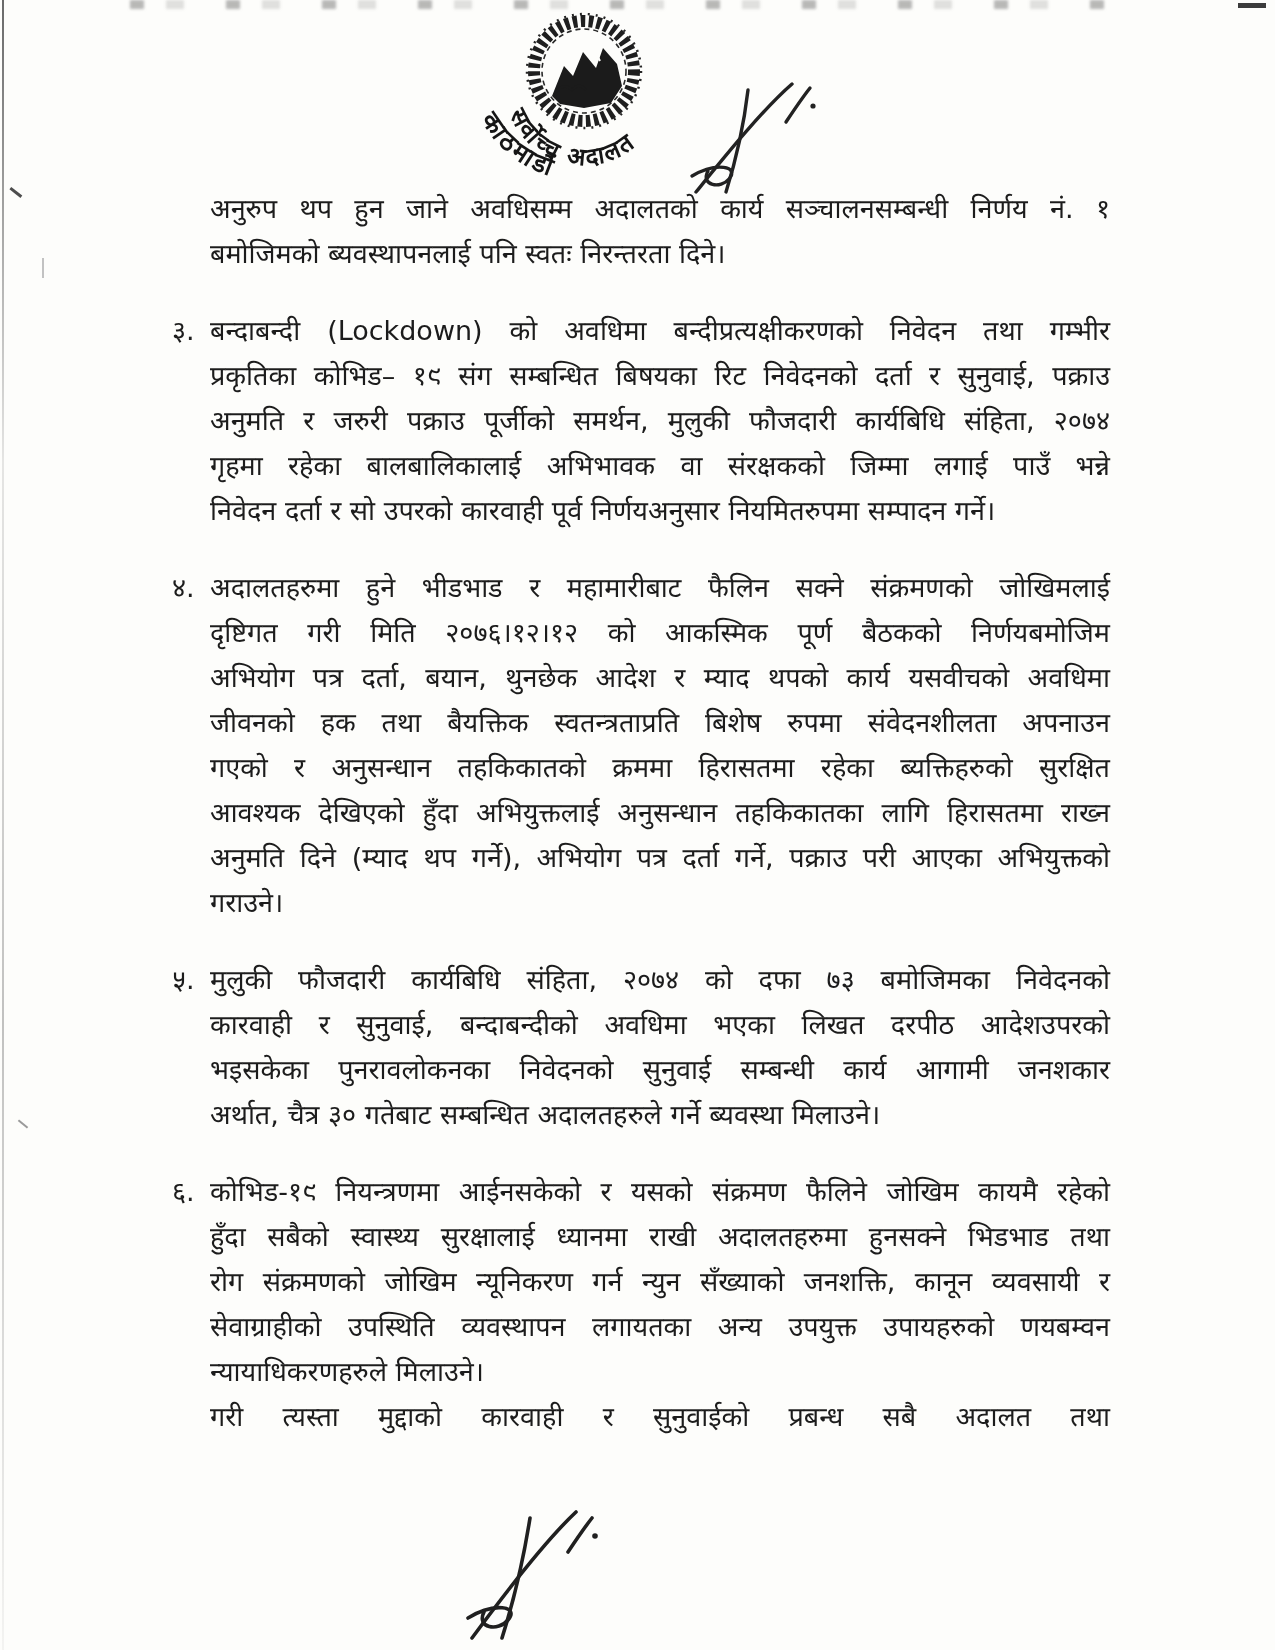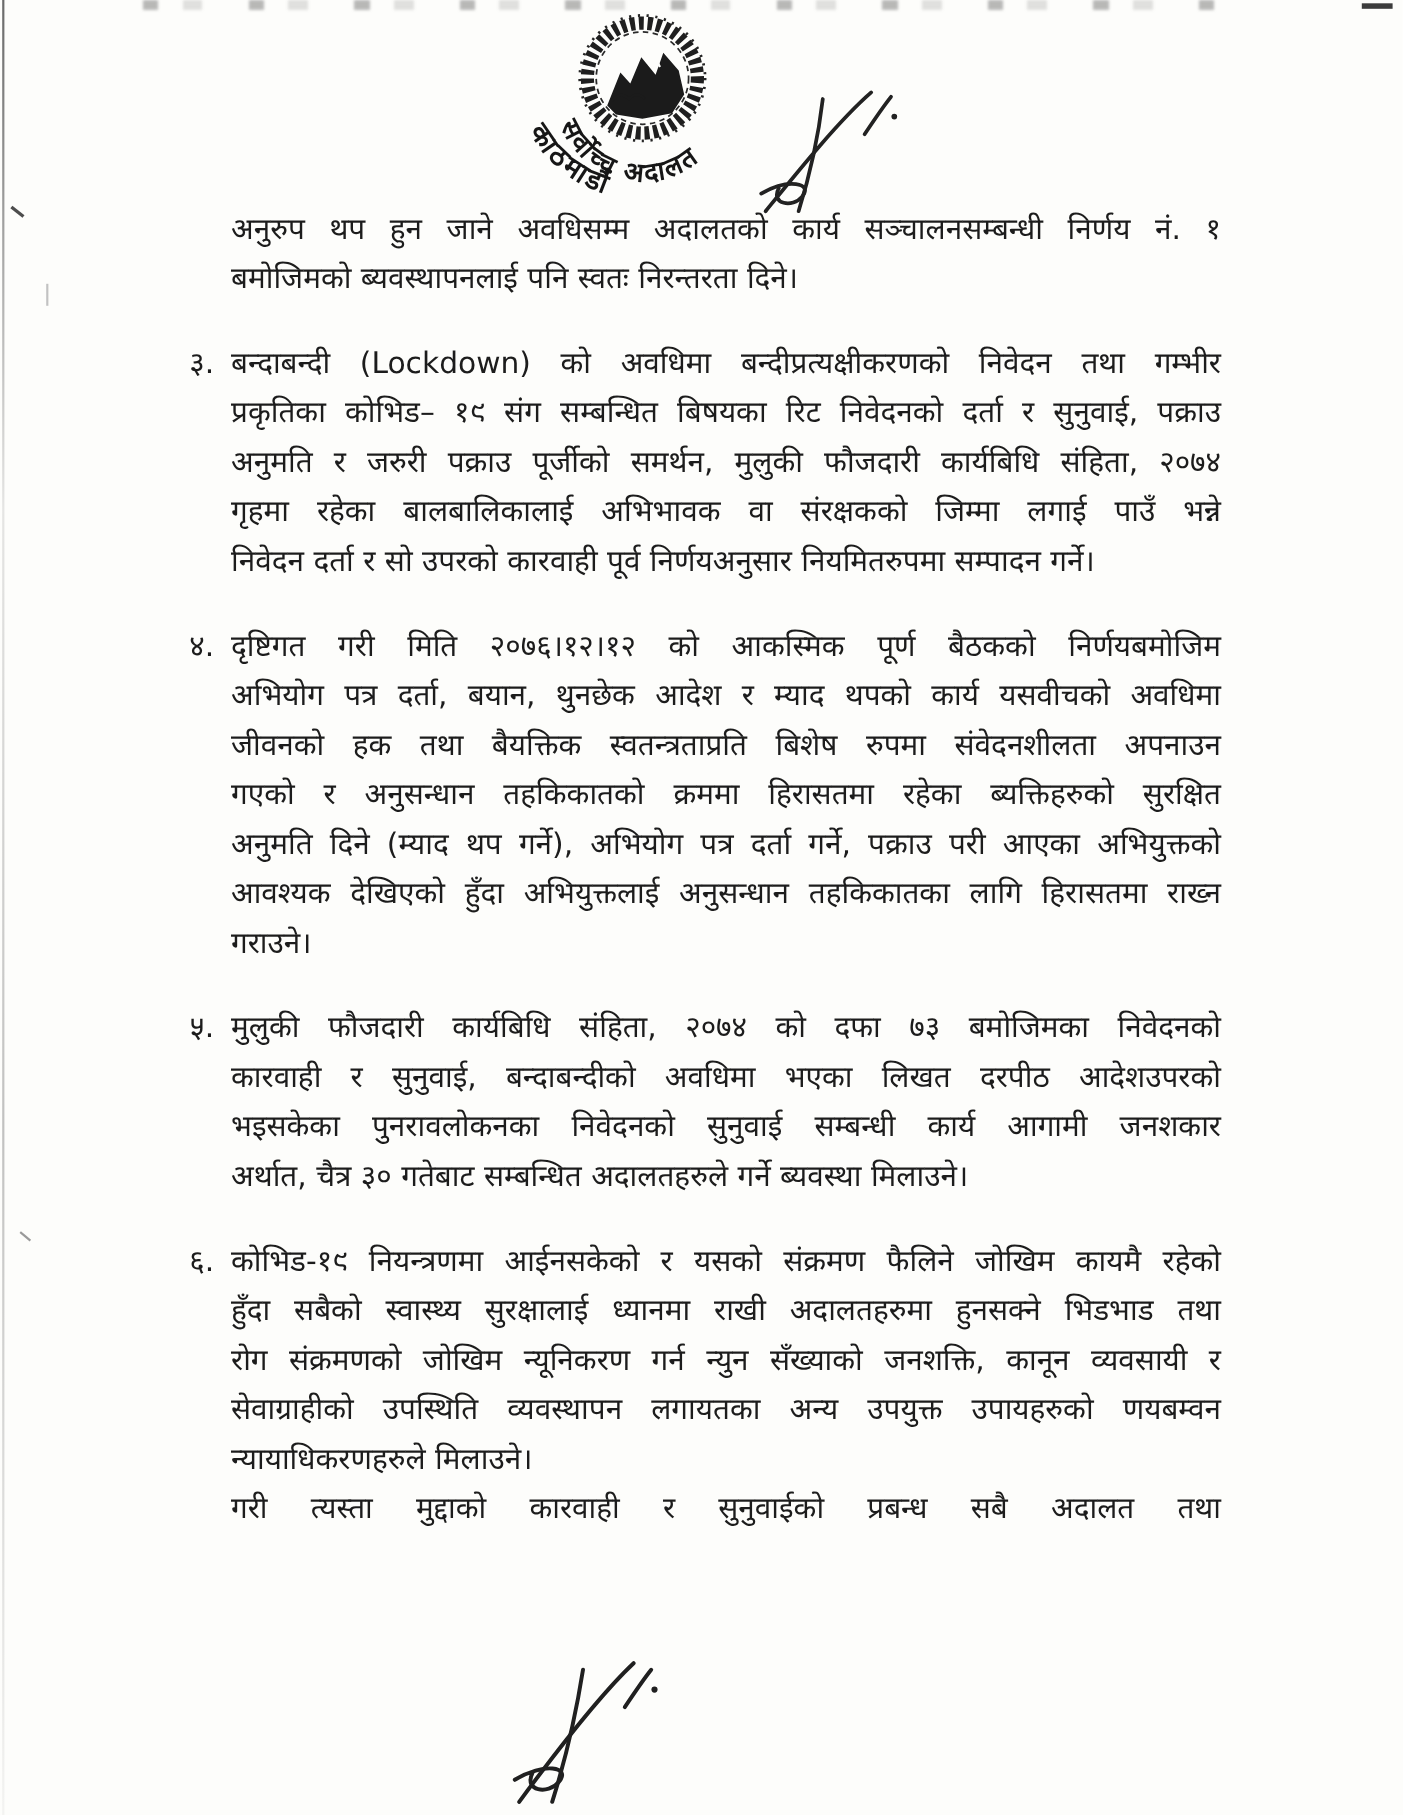--- a/index.html
+++ b/index.html
@@ -135,26 +135,27 @@
         <div class="line">प्रकृतिका कोभिड– १९ संग सम्बन्धित बिषयका रिट निवेदनको दर्ता र सुनुवाई, पक्राउ</div>
         <div class="line">अनुमति र जरुरी पक्राउ पूर्जीको समर्थन, मुलुकी फौजदारी कार्यबिधि संहिता, २०७४</div>
         <div class="line">गृहमा रहेका बालबालिकालाई अभिभावक वा संरक्षकको जिम्मा लगाई पाउँ भन्ने</div>
         <div class="line last">निवेदन दर्ता र सो उपरको कारवाही पूर्व निर्णयअनुसार नियमितरुपमा सम्पादन गर्ने।</div>
       </div>
     </div>
 
     <div class="para">
       <div class="pnum">४.</div>
       <div>
+        <div class="line">अदालतहरुमा हुने भीडभाड र महामारीबाट फैलिन सक्ने संक्रमणको जोखिमलाई</div>
         <div class="line">दृष्टिगत गरी मिति २०७६।१२।१२ को आकस्मिक पूर्ण बैठकको निर्णयबमोजिम</div>
         <div class="line">अभियोग पत्र दर्ता, बयान, थुनछेक आदेश र म्याद थपको कार्य यसवीचको अवधिमा</div>
         <div class="line">जीवनको हक तथा बैयक्तिक स्वतन्त्रताप्रति बिशेष रुपमा संवेदनशीलता अपनाउन</div>
         <div class="line">गएको र अनुसन्धान तहकिकातको क्रममा हिरासतमा रहेका ब्यक्तिहरुको सुरक्षित</div>
+        <div class="line">आवश्यक देखिएको हुँदा अभियुक्तलाई अनुसन्धान तहकिकातका लागि हिरासतमा राख्न</div>
         <div class="line">अनुमति दिने (म्याद थप गर्ने), अभियोग पत्र दर्ता गर्ने, पक्राउ परी आएका अभियुक्तको</div>
-        <div class="line">आवश्यक देखिएको हुँदा अभियुक्तलाई अनुसन्धान तहकिकातका लागि हिरासतमा राख्न</div>
         <div class="line last">गराउने।</div>
       </div>
     </div>
 
     <div class="para">
       <div class="pnum">५.</div>
       <div>
         <div class="line">मुलुकी फौजदारी कार्यबिधि संहिता, २०७४ को दफा ७३ बमोजिमका निवेदनको</div>
         <div class="line">कारवाही र सुनुवाई, बन्दाबन्दीको अवधिमा भएका लिखत दरपीठ आदेशउपरको</div>
         <div class="line">भइसकेका पुनरावलोकनका निवेदनको सुनुवाई सम्बन्धी कार्य आगामी जनशकार</div>

